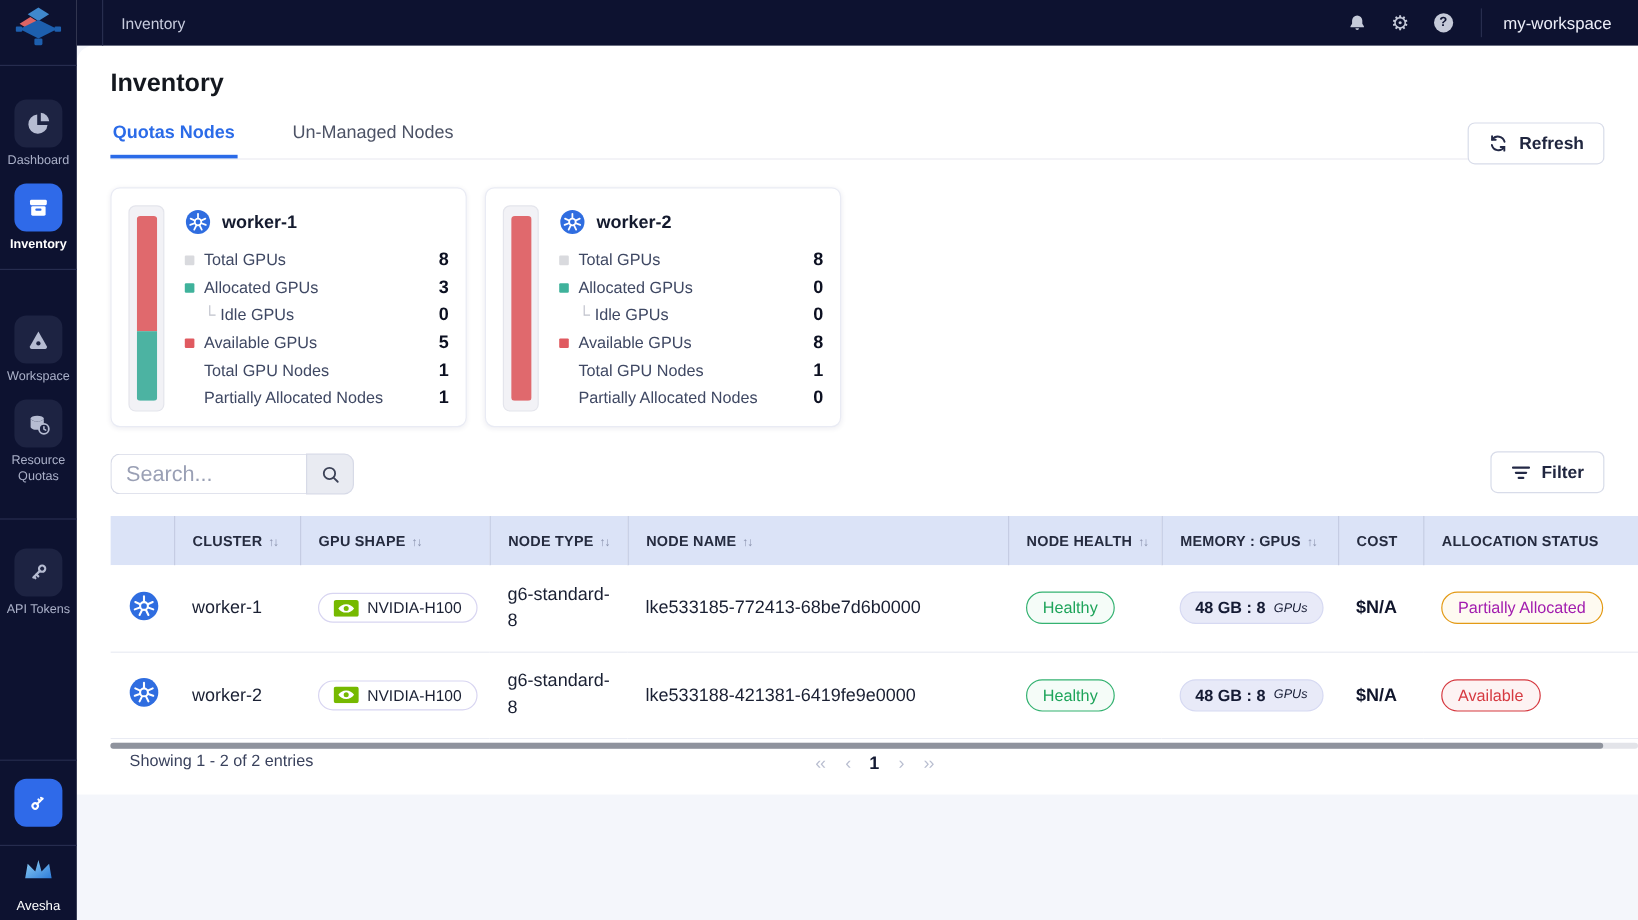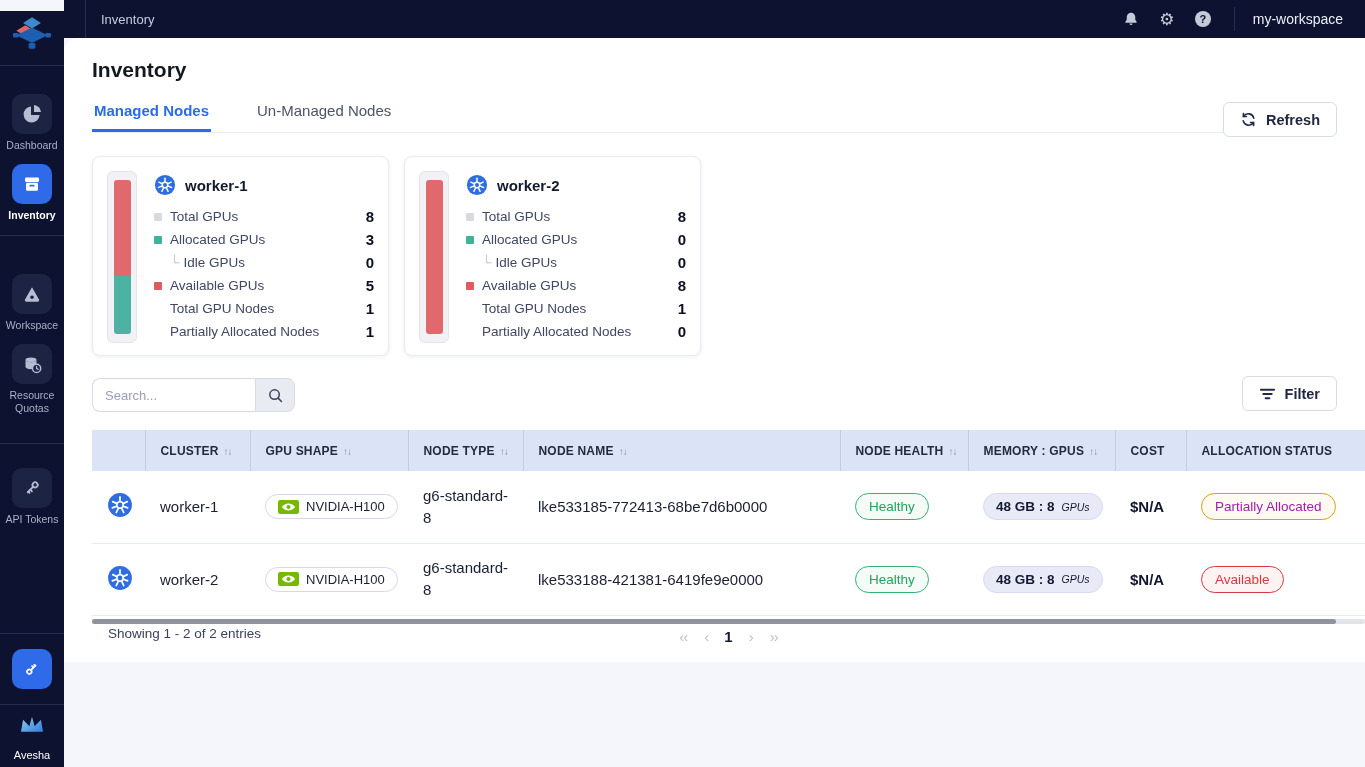--- a/index.html
+++ b/index.html
@@ -14,21 +14,21 @@
   .tb-right { margin-left:auto; display:flex; align-items:center; gap:10px; padding-right:22px; }
   .tb-iconbtn { width:26px; height:26px; display:flex; align-items:center; justify-content:center;
     background:transparent; border:none; cursor:pointer; }
   .gear-glyph { font-size:17px; color:#c5cad9; line-height:1; }
   .help-badge { width:16px; height:16px; border-radius:50%; background:#c5cad9; color:#0d1230;
     font-size:11px; font-weight:700; display:flex; align-items:center; justify-content:center; }
   .tb-vdiv2 { width:1px; height:24px; background:#272d4e; margin:0 8px; }
   .tb-workspace { color:#eceef8; font-size:14px; }
 
   
-  .sidebar { position:absolute; left:0; top:11px; bottom:0; width:64px; background:#0d1230; z-index:4;
+  .sidebar { position:absolute; left:0; top:0; bottom:0; width:64px; background:#0d1230; z-index:4;
     display:flex; flex-direction:column; align-items:center; }
   .logo-block { height:40px; width:64px; display:flex; align-items:center; justify-content:center; margin-top:2px; }
   .side-hr { width:64px; height:1px; background:#262c4e; flex:none; }
   .side-item { display:flex; flex-direction:column; align-items:center; cursor:pointer; width:64px; }
   .tile { width:40px; height:40px; border-radius:10px; background:#1d2342;
     display:flex; align-items:center; justify-content:center; }
   .tile.active { background:#2f6ae9; }
   .side-label { margin-top:5px; font-size:10.5px; color:#aab0c8; text-align:center; line-height:13px; width:62px; }
   .side-label.active { color:#ffffff; font-weight:700; }
   .side-bottom { margin-top:auto; width:64px; display:flex; flex-direction:column; align-items:center; }
@@ -65,21 +65,21 @@
   .bullet { width:8px; height:8px; flex:none; margin-right:8px; border-radius:1px; }
   .b-gray { background:#d9dade; } .b-teal { background:#3fb29b; } .b-red { background:#e05a60; }
   .b-none { background:transparent; }
   .corner { color:#c2c4ce; margin-right:4px; }
   .corner::before { content:"└"; }
   .stat-value { margin-left:auto; font-size:15px; font-weight:700; color:#0c1021; }
 
   
   .search-group { position:absolute; left:28px; top:340px; display:flex; }
   .search-input { width:163px; height:34px; border:1px solid #d7dae7; border-right:none;
-    border-radius:8px 0 0 8px; padding:0 12px; font-size:13px; color:#333a50; outline:none;
+    border-radius:8px 0 0 8px; padding:0 12px; font-size:18px; color:#333a50; outline:none;
     font-family:"Liberation Sans",sans-serif; }
   .search-input::placeholder { color:#9aa0b5; }
   .search-btn { width:40px; height:34px; background:#e9ebf2; border:1px solid #d7dae7;
     border-radius:0 8px 8px 0; display:flex; align-items:center; justify-content:center; cursor:pointer; }
 
   
   .table-wrap { position:absolute; left:28px; top:392px; width:1273px; overflow:hidden; }
   table { border-collapse:collapse; table-layout:fixed; width:1420px; }
   thead th { height:41px; background:#dbe3f7; font-size:12px; font-weight:700; color:#252b3f;
     text-align:left; padding:0 10px 0 15px; border-right:1px solid #c5cce3; white-space:nowrap;
@@ -244,21 +244,21 @@
     <div class="tb-vdiv2"></div>
     <span class="tb-workspace">my-workspace</span>
   </div>
 </header>
 
 <main class="panel">
 
   <h1 class="page-title">Inventory</h1>
 
   <div class="tabs">
-    <div class="tab active">Managed Nodes</div>
+    <div class="tab active">Quotas Nodes</div>
     <div class="tab">Un-Managed Nodes</div>
   </div>
 
   <button class="btn refresh-btn">
     <svg width="17" height="17" viewBox="0 0 18 18" fill="none" stroke="#232946" stroke-width="1.7" stroke-linecap="round">
       <path d="M14.6 7.6A6 6 0 0 0 3.8 5.6"></path>
       <path d="M3.4 10.4a6 6 0 0 0 10.8 2"></path>
       <path d="M3.6 2.6v3.2h3.2"></path>
       <path d="M14.4 15.4v-3.2h-3.2"></path>
     </svg>

